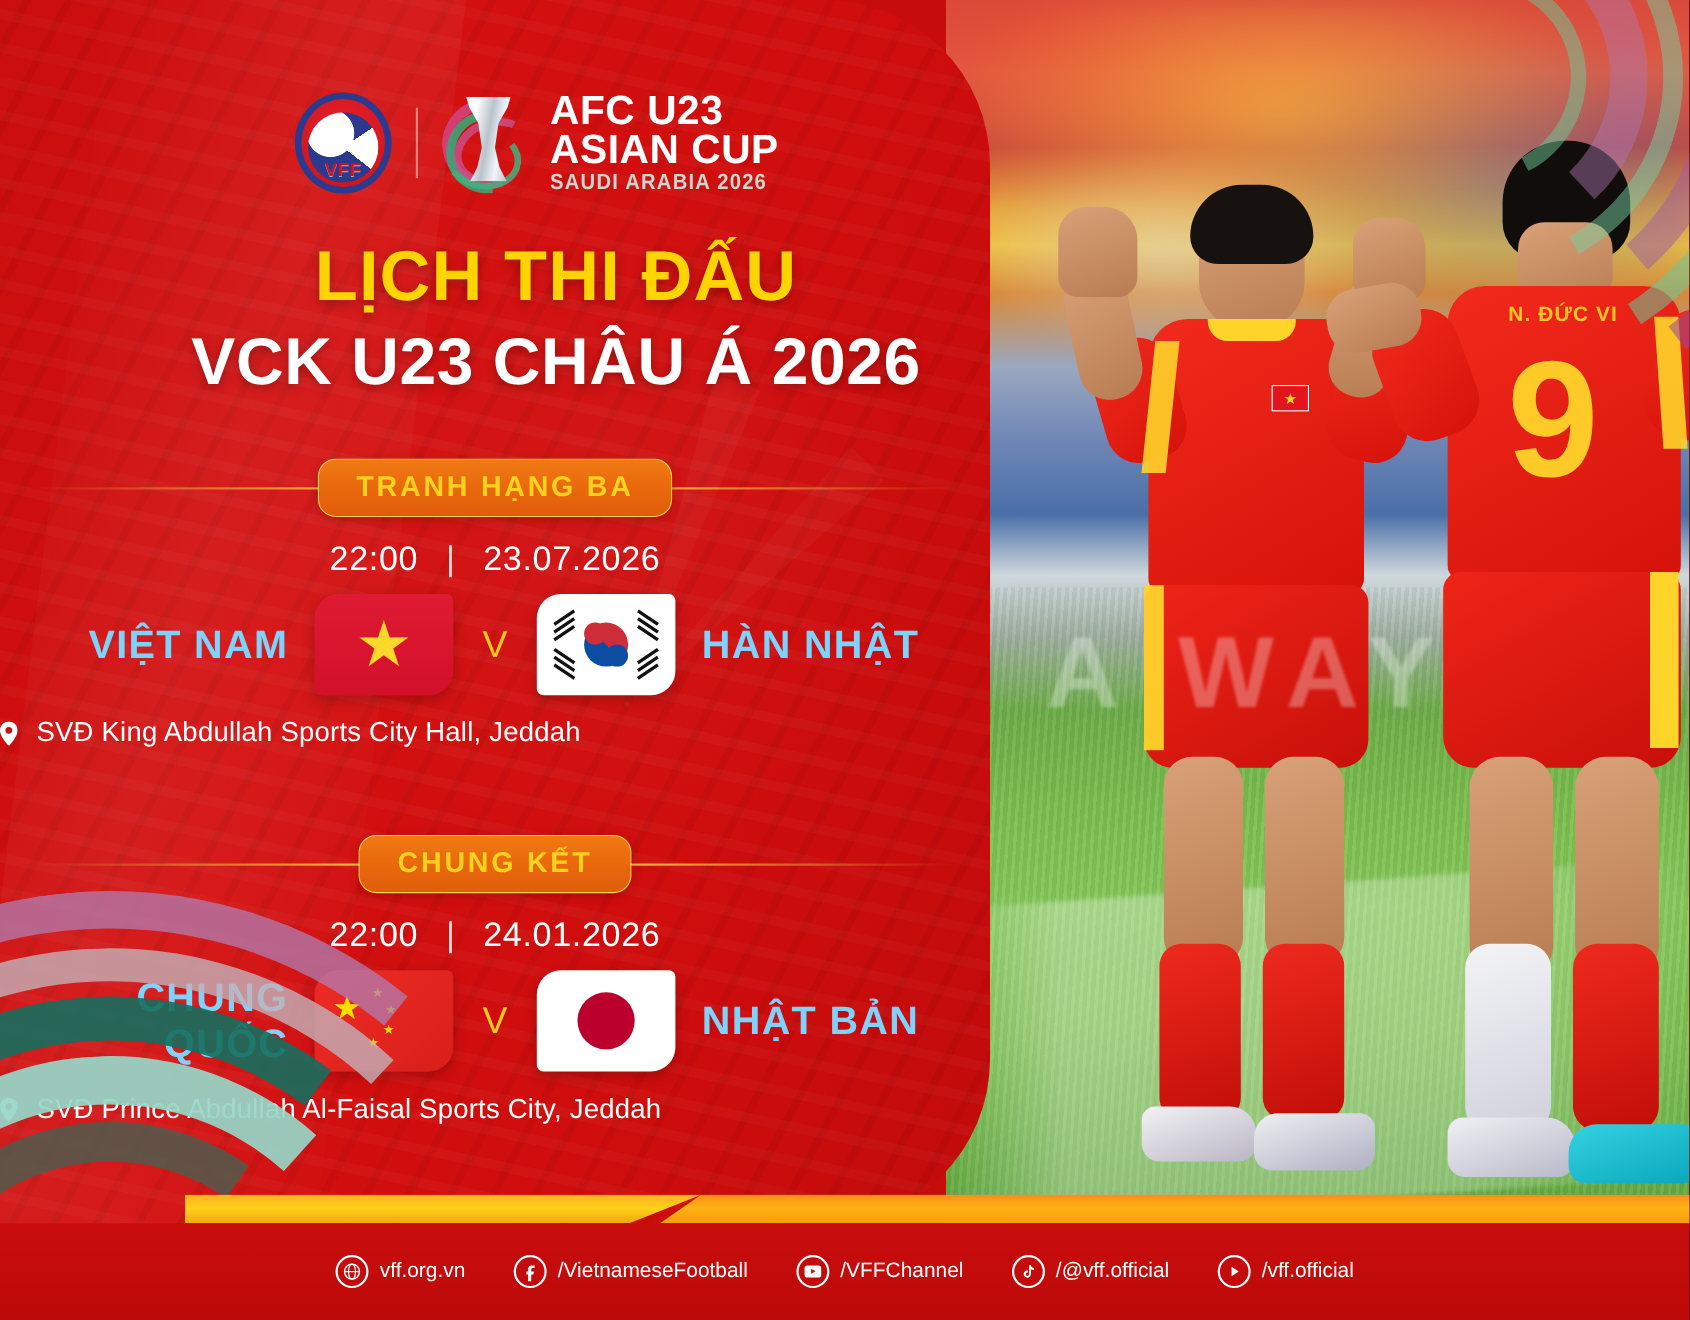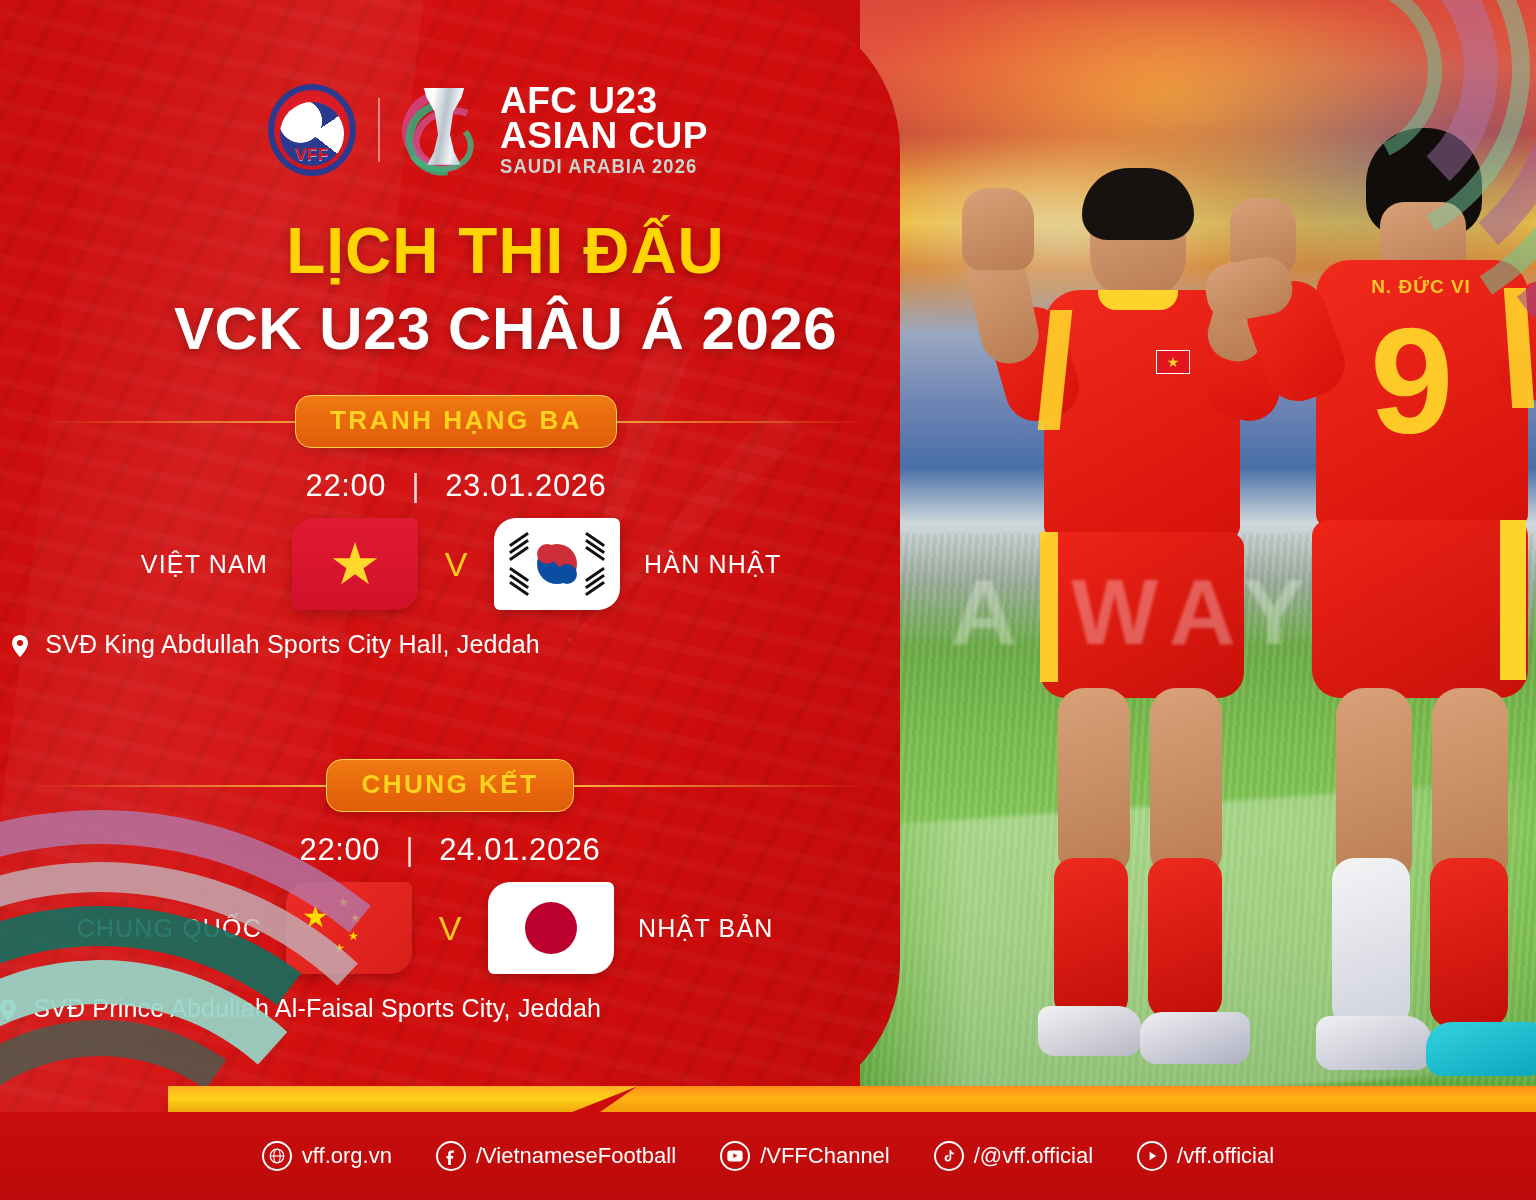--- a/index.html
+++ b/index.html
@@ -181,21 +181,21 @@
     white-space: nowrap;
   }
   .when {
     text-align:center; color:#fff; font-size: 31px; font-weight: 500;
     letter-spacing: .6px; margin-top: 22px;
   }
   .when .sep { display:inline-block; margin: 0 16px; color: rgba(255,255,255,.85); font-weight: 300; }
 
   .teams { display:flex; align-items:center; justify-content:center; margin-top: 14px; gap: 0; }
   .team-name {
-    color:#ffffff; font-size: 25px; font-weight: 400; letter-spacing: 1.2px;
+    color:#7dd3fc; font-size: 36px; font-weight: 700; letter-spacing: 1.2px;
     width: 250px;
   }
   .team-name.left { text-align:right; padding-right: 24px; }
   .team-name.right { text-align:left; padding-left: 24px; }
   .flag {
     width: 126px; height: 92px; flex: 0 0 auto;
     border-radius: 22px 6px 22px 6px;
     overflow:hidden; position:relative;
     box-shadow: 0 4px 12px rgba(0,0,0,.22);
   }
@@ -255,21 +255,21 @@
     z-index: 5;
   }
 
   
   .footer {
     position:absolute; left:0; bottom:0; width: 1536px; height: 88px;
     background: linear-gradient(180deg,#c90d0d,#bd0a0a);
     display:flex; align-items:center; justify-content:center; gap: 44px;
     z-index: 7;
   }
-  .social { display:flex; align-items:center; gap: 10px; color:#fff; font-size: 22px; }
+  .social { display:flex; align-items:center; gap: 10px; color:#fff; font-size: 19px; }
   .soc-ic {
     width: 30px; height: 30px; border-radius:50%; border: 2px solid #fff;
     display:flex; align-items:center; justify-content:center; flex:0 0 auto;
   }
   .soc-ic svg { display:block; }
 </style>
 </head>
 <body>
 
 <div class="poster">
@@ -378,30 +378,30 @@
         <div class="l3">SAUDI ARABIA 2026</div>
       </div>
     </div>
   </div>
 
   <div class="title">
     <div class="t1">LỊCH THI ĐẤU</div>
     <div class="t2">VCK U23 CHÂU Á 2026</div>
   </div>
 
-  <div class="match" style="top: 396px; padding-left: 12px;">
+  <div class="match" style="top: 418px;">
     <div class="badge-row">
       <div class="rule left"></div>
       <div class="rule right"></div>
       <div class="badge">TRANH HẠNG BA</div>
     </div>
     <div class="when">
       <span>22:00</span>
       <span class="sep">|</span>
-      <span>23.01.2026</span>
+      <span>23.07.2026</span>
     </div>
     <div class="teams">
       <div class="team-name left">VIỆT NAM</div>
       <div class="flag fl-vn">
           <span class="s">★</span>
         </div>
       <div class="vs">V</div>
       <div class="flag fl-kr">
         <div class="circle"></div>
         <i class="tg" style="left:14px;top:20px;transform:rotate(-34deg);"></i>

